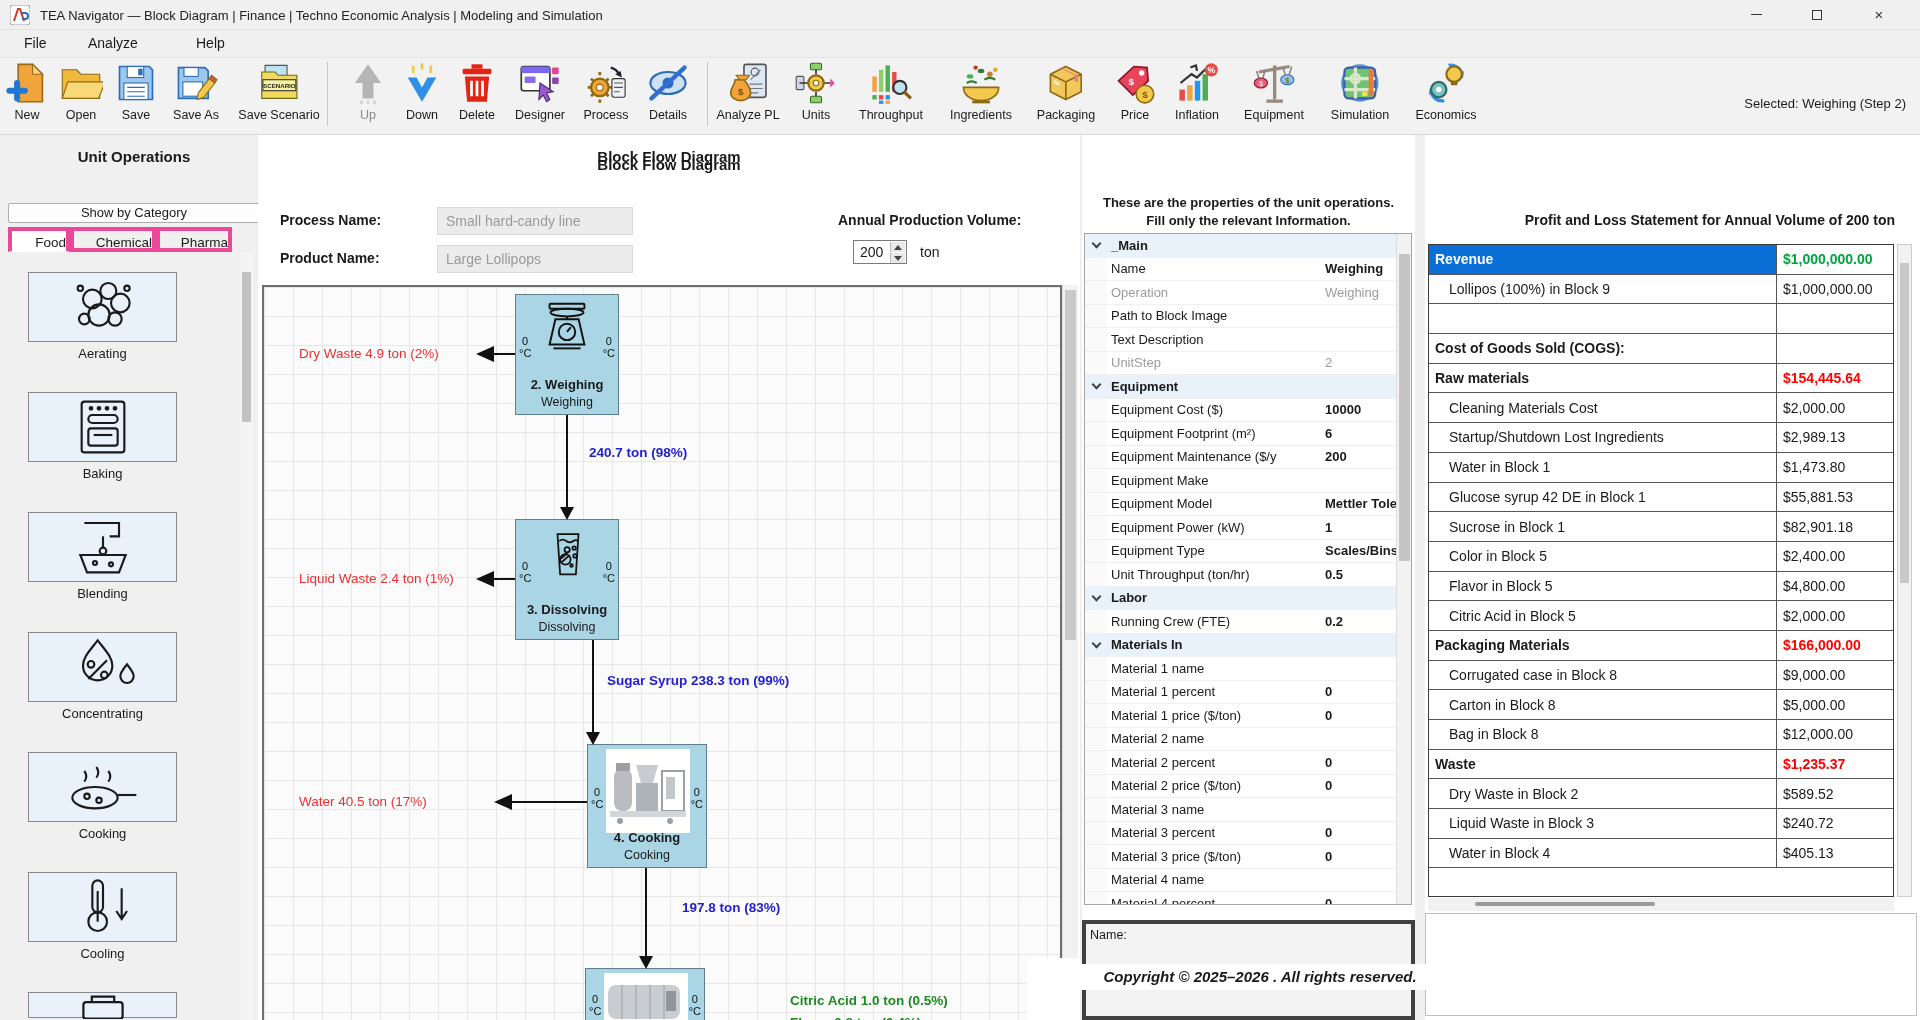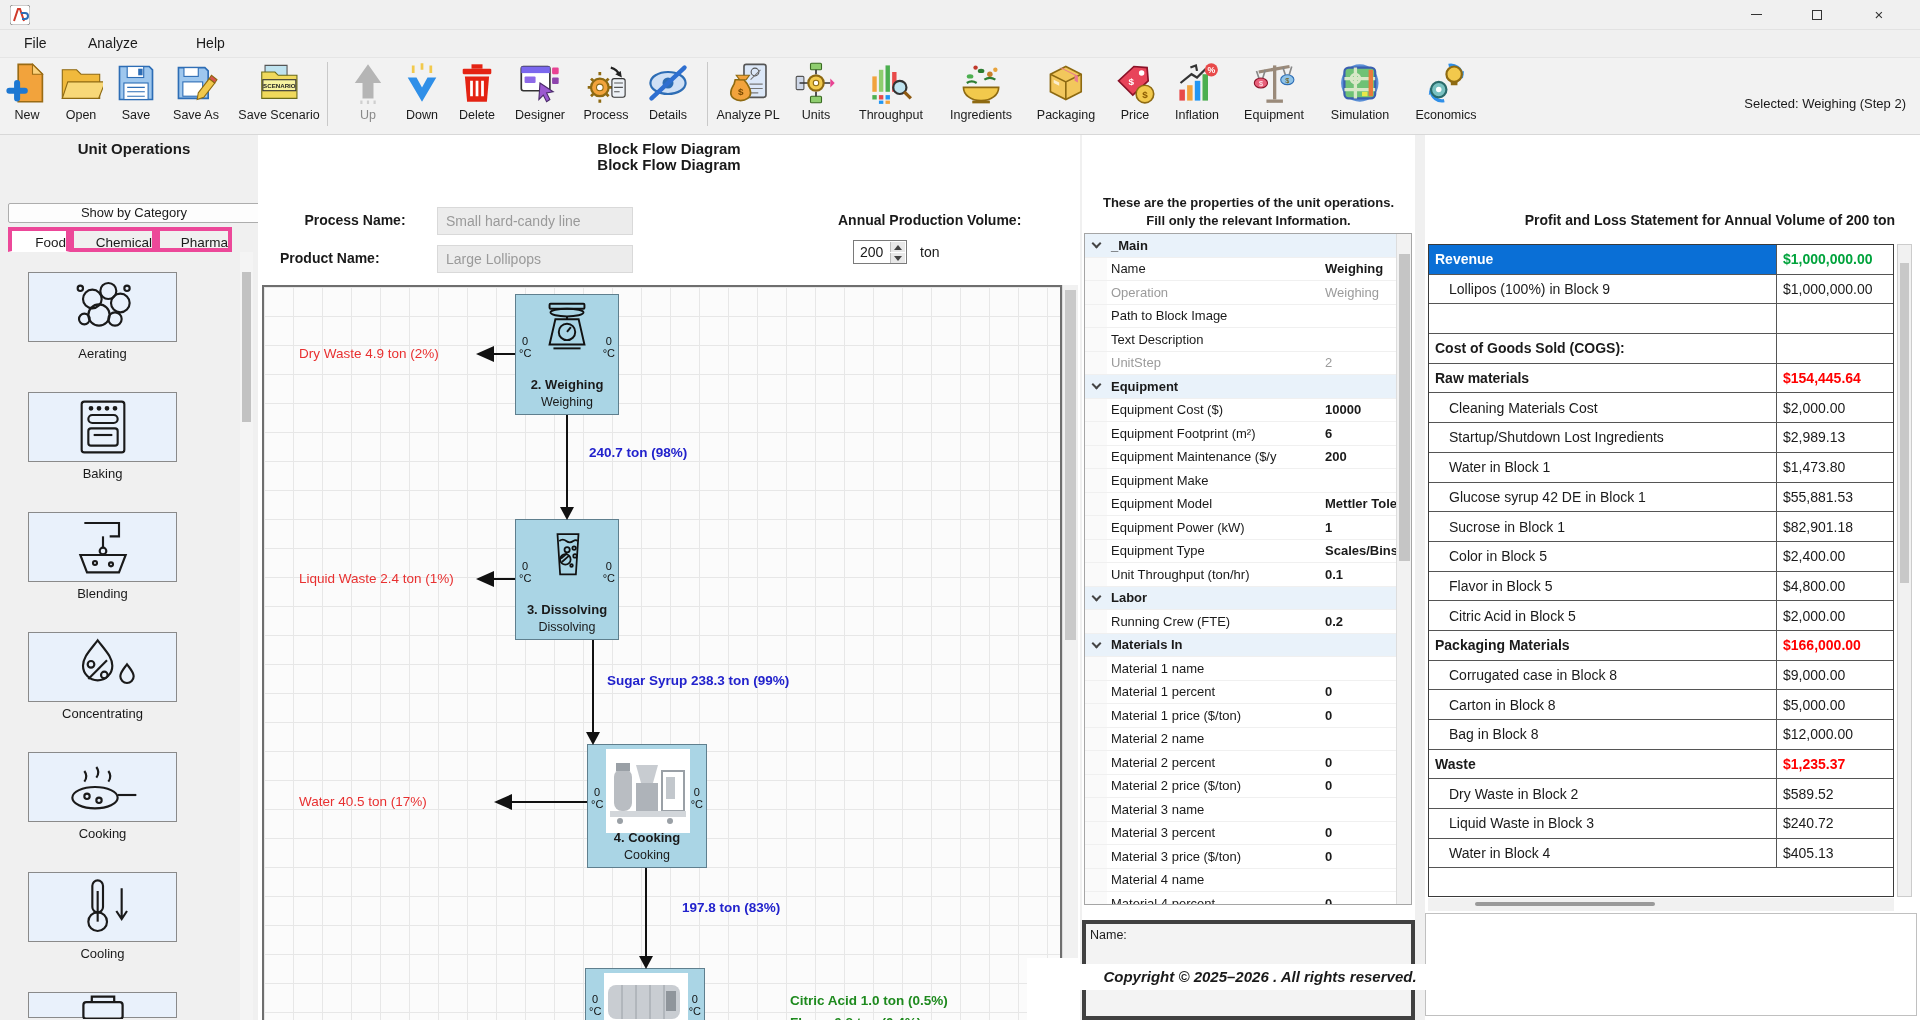--- a/index.html
+++ b/index.html
@@ -17,21 +17,21 @@
   .menuitem{position:absolute;top:5px;padding:0 6px}
   
   #toolbar{position:absolute;left:0;top:58px;width:1920px;height:77px;background:#f2f2f2;border-bottom:1px solid #d8d8d8}
   .titem{position:absolute;top:3px;transform:translateX(-50%);display:flex;flex-direction:column;align-items:center;width:max-content}
   .ticon{width:44px;height:44px}
   .ticon svg{width:44px;height:44px}
   .tlabel{font-size:12.5px;margin-top:3px;white-space:nowrap}
   .tsep{position:absolute;top:4px;width:1px;height:64px;background:#c9c9c9}
   #selectedlabel{position:absolute;right:14px;top:38px;font-size:13px}
   
-  .phead{position:absolute;top:140px;font-weight:bold;font-size:15px;transform:translateX(-50%);white-space:nowrap}
+  .phead{position:absolute;top:148px;font-weight:bold;font-size:15px;transform:translateX(-50%);white-space:nowrap}
   
   #showcat{position:absolute;left:8px;top:203px;width:252px;height:20px;background:#fdfdfd;border:1px solid #adadad;border-radius:2px;font-size:13px;text-align:center;line-height:18px}
   .tab{position:absolute;top:227px;height:25px;font-size:13.5px;text-align:right;line-height:24px;border:4px solid #ec4899;background:#f0f0f0}
   .tab.sel{background:#fff;border-bottom:1px solid #fff;font-weight:normal}
   .uobox{position:absolute;left:28px;width:149px;height:70px;background:#e9f1fb;border:1px solid #8a8a8a;display:flex;align-items:center;justify-content:center}
   .uolabel{position:absolute;left:28px;width:149px;text-align:center;font-size:13px}
   .lscroll{position:absolute;left:240px;top:252px;width:13px;height:768px;background:#f4f4f4}
   .lscroll .thumb{position:absolute;left:2px;top:20px;width:9px;height:150px;background:#c2c2c2}
   
   #center{position:absolute;left:258px;top:135px;width:822px;height:885px;background:#fff}
@@ -100,20 +100,21 @@
 <div id="root">
 
   <div id="titlebar">
     <span class="abs" style="left:10px;top:5px">
         <svg viewBox="0 0 20 20" width="20" height="20">
           <rect width="20" height="20" rx="3" fill="#fff" stroke="#999"></rect>
           <path d="M4 16L8 4h2l4 12" stroke="#d03a2a" fill="none" stroke-width="2"></path>
           <path d="M11 8h4a3 3 0 010 6h-3" stroke="#2d6db5" fill="none" stroke-width="2"></path>
         </svg>
       </span>
+    <span id="apptitle">TEA Navigator — Block Diagram | Finance | Techno Economic Analysis | Modeling and Simulation</span>
     <div class="winbtn" style="left:1733px">
         <span style="display:inline-block;width:11px;height:1px;background:#333"></span>
       </div>
     <div class="winbtn" style="left:1794px">
         <span style="display:inline-block;width:10px;height:10px;border:1px solid #333"></span>
       </div>
     <div class="winbtn" style="left:1856px;font-size:15px">
         <span>×</span>
       </div>
   </div>
@@ -483,21 +484,21 @@
           <path d="M24 8v-4h16v4"></path>
         </svg>
       </span>
     </div>
   <div class="lscroll">
       <div class="thumb"></div>
     </div>
 
   <div id="center">
     <div class="phead" style="left:411px;top:21px;position:absolute">Block Flow Diagram</div>
-    <div class="formlabel" style="left:22px;top:77px;width:150px;text-align:center">Process Name:</div>
+    <div class="formlabel" style="left:22px;top:77px;width:150px;text-align:left">Process Name:</div>
     <div class="tbox" style="top:72px">Small hard-candy line</div>
     <div class="formlabel" style="left:22px;top:115px;width:150px;">Product Name:</div>
     <div class="tbox" style="top:110px">Large Lollipops</div>
     <div class="formlabel" style="left:580px;top:77px">Annual Production Volume:</div>
     <div id="spinner">
       <span id="spinval">200</span>
       <span class="spbtn" style="top:1px">
           <span class="tri-u"></span>
         </span>
       <span class="spbtn" style="top:12px">
@@ -683,21 +684,21 @@
           <span class="pval">1</span>
         </div>
       <div class="prow">
           <span class="ind"></span>
           <span class="plabel">Equipment Type</span>
           <span class="pval">Scales/Bins</span>
         </div>
       <div class="prow">
           <span class="ind"></span>
           <span class="plabel">Unit Throughput (ton/hr)</span>
-          <span class="pval">0.1</span>
+          <span class="pval">0.5</span>
         </div>
       <div class="prow cat">
           <span class="ind">
             <span class="chev"></span>
           </span>
           <span class="plabel">Labor</span>
         </div>
       <div class="prow">
           <span class="ind"></span>
           <span class="plabel">Running Crew (FTE)</span>

